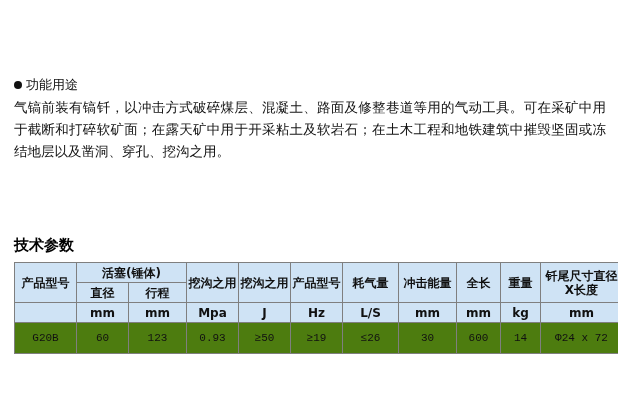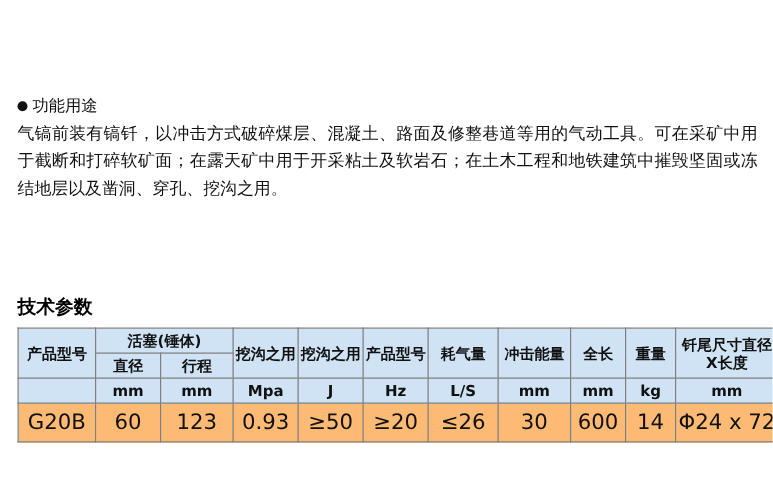--- a/index.html
+++ b/index.html
@@ -102,23 +102,24 @@
     color: #111111;
     padding: 0;
   }
   table.spec th {
     background: #cfe3f5;
     font-weight: bold;
     height: 19px;
     line-height: 14px;
   }
   table.spec td {
-    background: #fdba74;
+    background: #4d7c0f;
     height: 30px;
-    font-size: 17px;
+    font-size: 11px;
+    font-family: Liberation Mono, monospace;
   }
   .col-model   { width: 62px; }
   .col-dia     { width: 52px; }
   .col-stroke  { width: 58px; }
   .col-press   { width: 52px; }
   .col-energy  { width: 52px; }
   .col-freq    { width: 52px; }
   .col-air     { width: 56px; }
   .col-hose    { width: 58px; }
   .col-len     { width: 44px; }
@@ -189,21 +190,21 @@
 
         </tr>
       </thead>
       <tbody>
         <tr>
           <td>G20B</td>
           <td>60</td>
           <td>123</td>
           <td>0.93</td>
           <td>≥50</td>
-          <td>≥20</td>
+          <td>≥19</td>
           <td>≤26</td>
           <td>30</td>
           <td>600</td>
           <td>14</td>
           <td>Φ24 x 72</td>
 
         </tr>
       </tbody>
     </table>
   </div>

